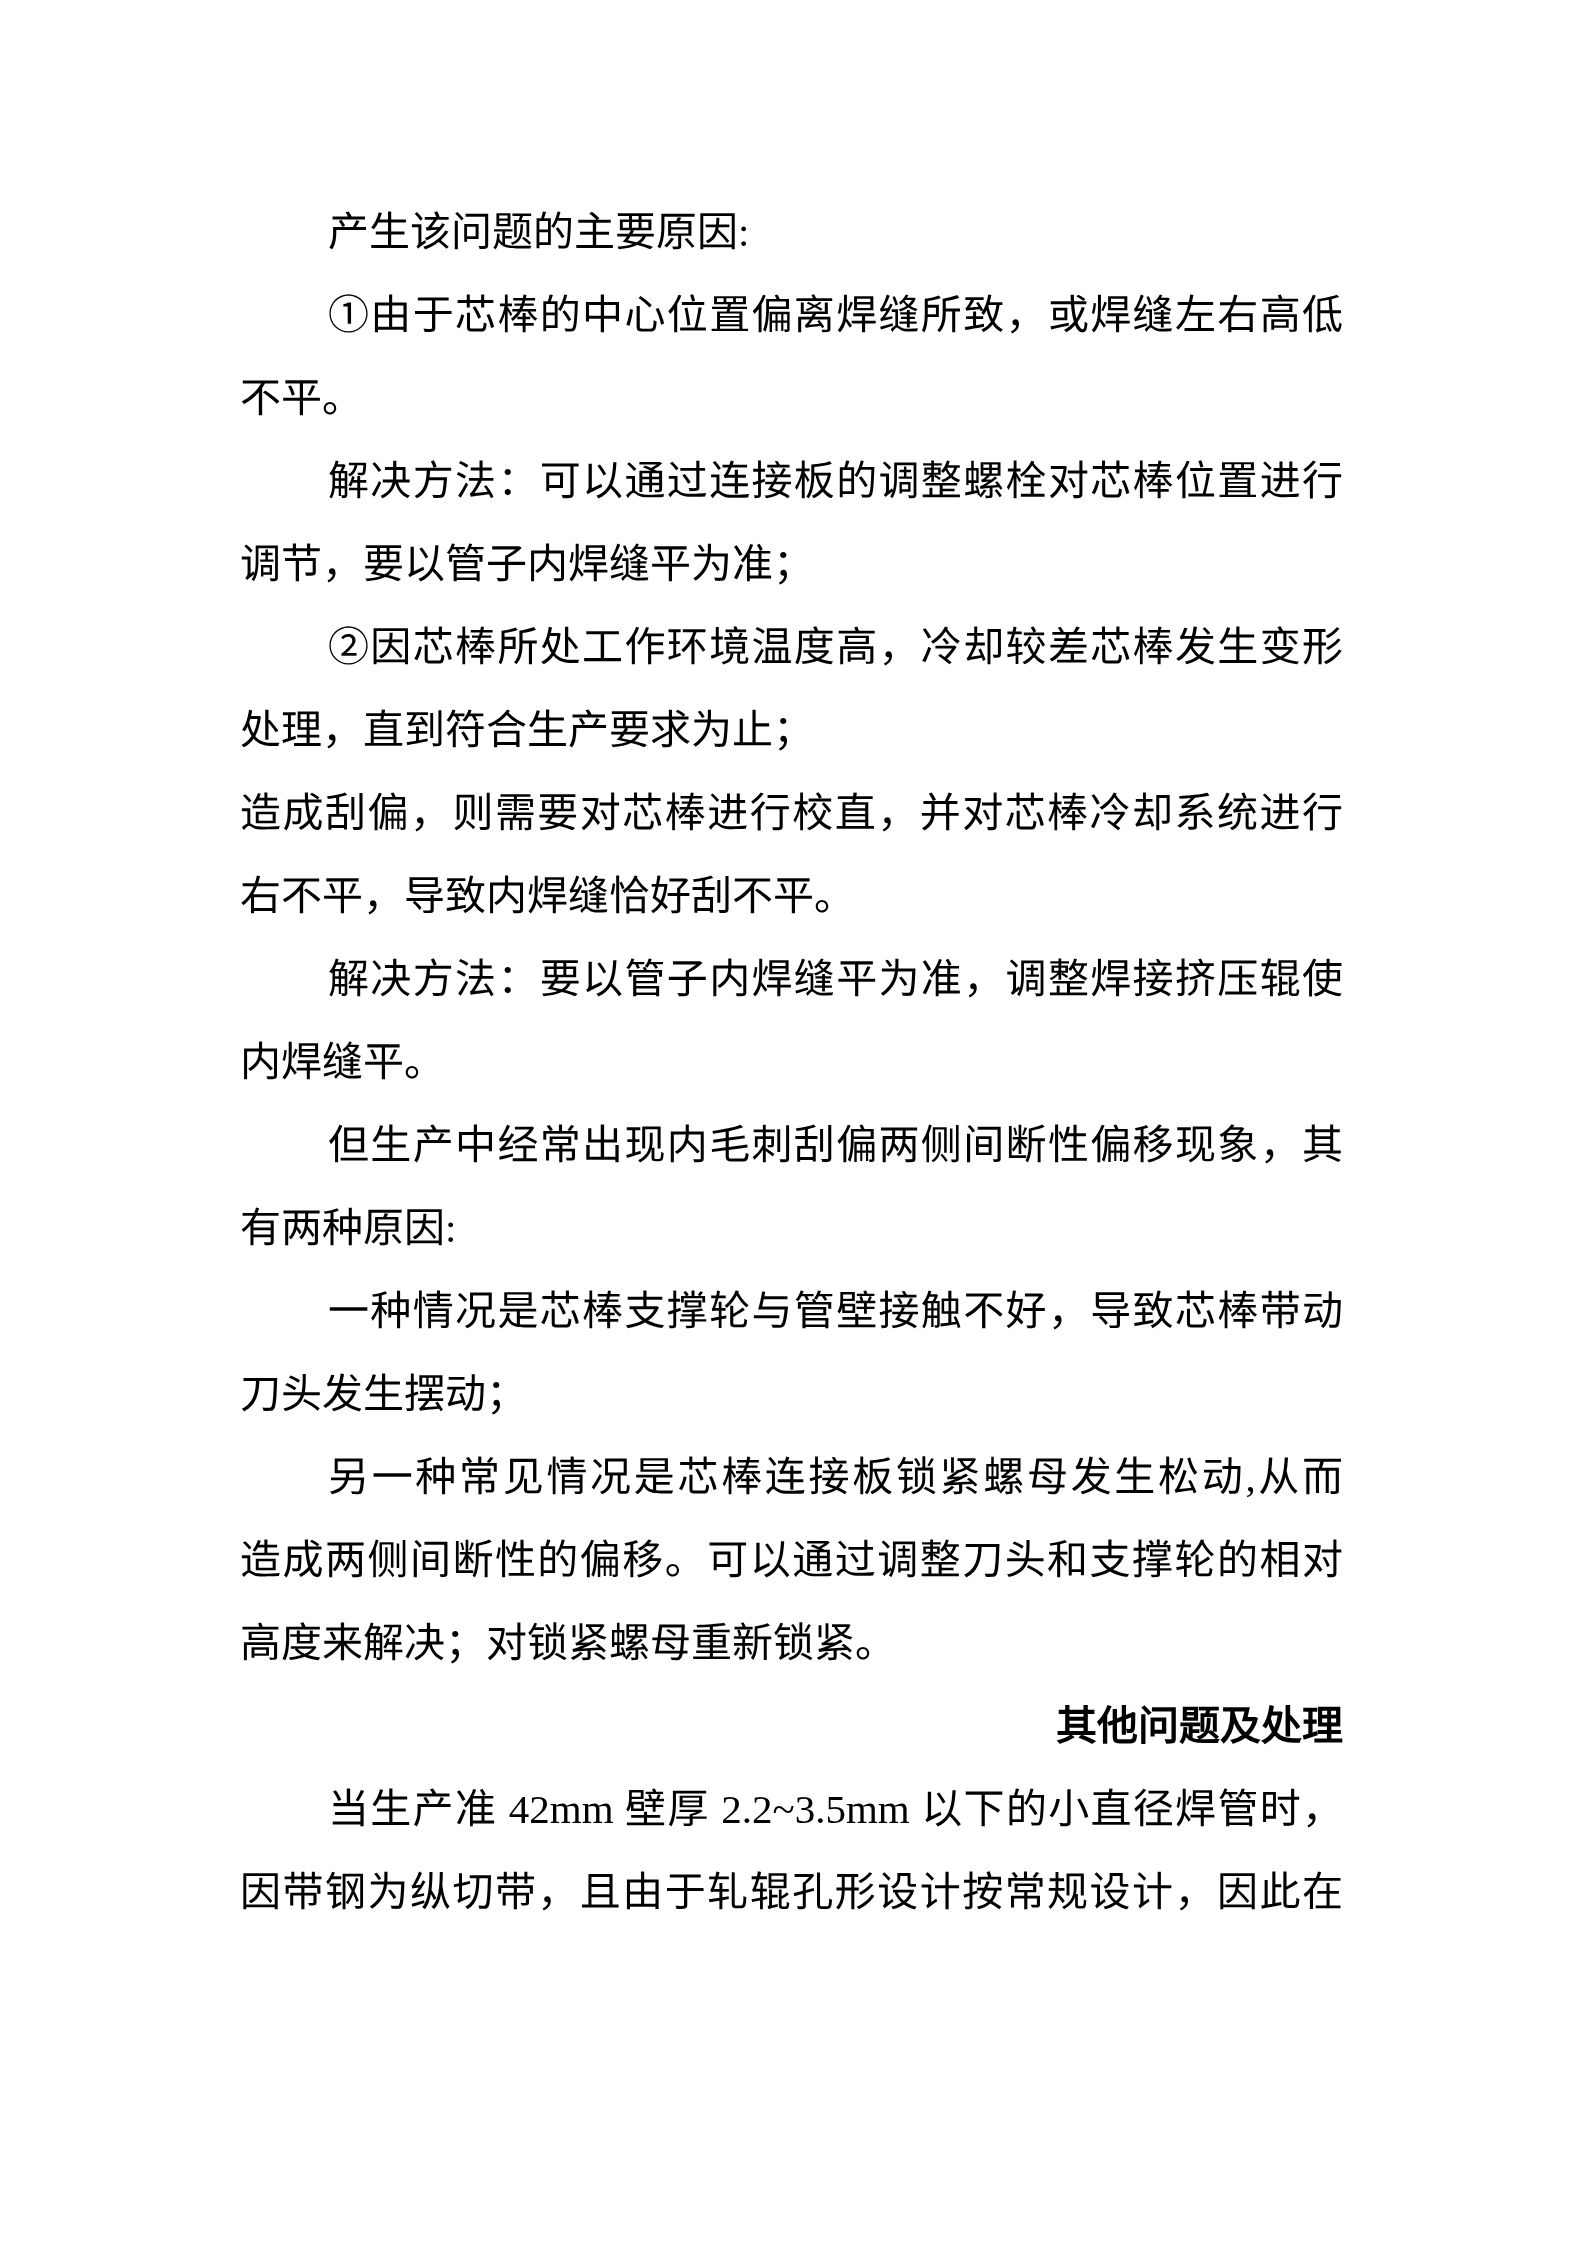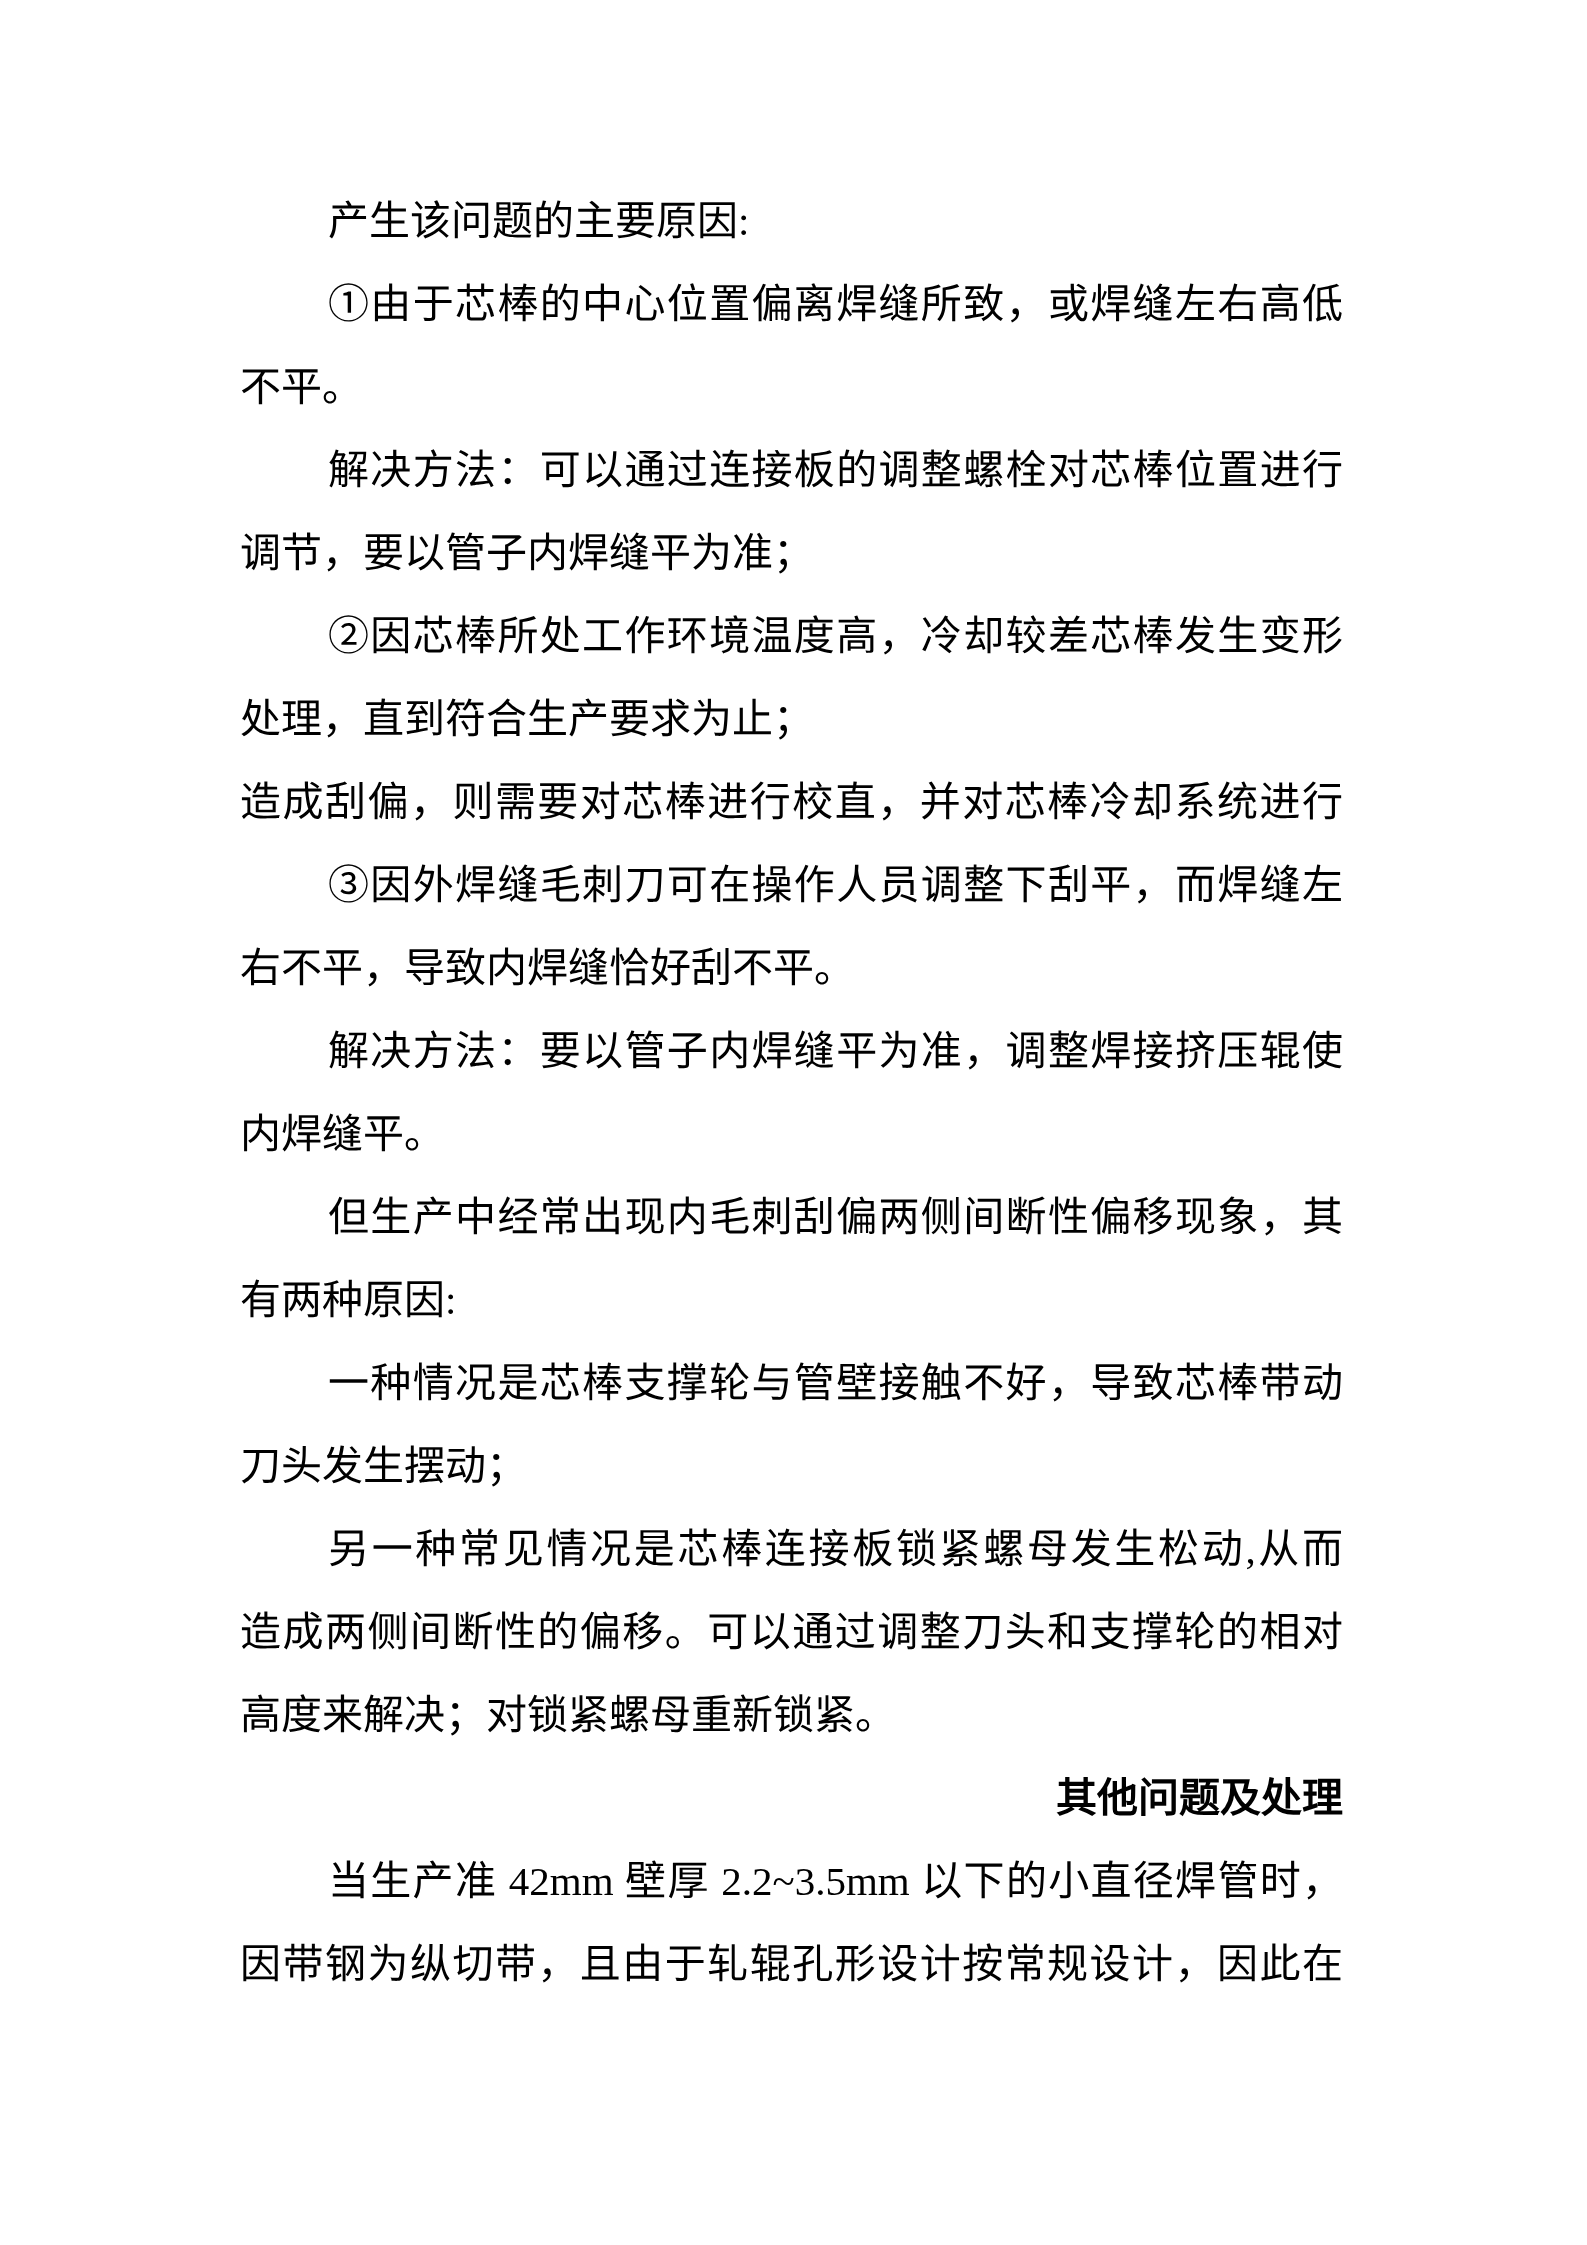--- a/index.html
+++ b/index.html
@@ -13,21 +13,21 @@
     width: 1587px;
     height: 2245px;
     background: #ffffff;
     overflow: hidden;
     font-family: "Liberation Serif", "DejaVu Serif", serif;
     color: #000000;
   }
   .text-block {
     position: absolute;
     left: 240px;
-    top: 180px;
+    top: 191px;
     width: 1103px;
     font-size: 41px;
     line-height: 83px;
     color: #000000;
   }
   .line {
     height: 83px;
     overflow: hidden;
     text-align: left;
   }
@@ -49,21 +49,20 @@
 <div class="page" style="background: rgb(255, 255, 255); color: rgb(0, 0, 0);">
   <div class="text-block">
       <div class="line indent">产生该问题的主要原因:</div>
       <div class="line indent full">①由于芯棒的中心位置偏离焊缝所致，或焊缝左右高低</div>
       <div class="line">不平。</div>
       <div class="line indent full">解决方法：可以通过连接板的调整螺栓对芯棒位置进行</div>
       <div class="line">调节，要以管子内焊缝平为准；</div>
       <div class="line indent full">②因芯棒所处工作环境温度高，冷却较差芯棒发生变形</div>
       <div class="line">处理，直到符合生产要求为止；</div>
       <div class="line full">造成刮偏，则需要对芯棒进行校直，并对芯棒冷却系统进行</div>
-      <div class="line indent full">③因外焊缝毛刺刀可在操作人员调整下刮平，而焊缝左</div>
       <div class="line">右不平，导致内焊缝恰好刮不平。</div>
       <div class="line indent full">解决方法：要以管子内焊缝平为准，调整焊接挤压辊使</div>
       <div class="line">内焊缝平。</div>
       <div class="line indent full">但生产中经常出现内毛刺刮偏两侧间断性偏移现象，其</div>
       <div class="line">有两种原因:</div>
       <div class="line indent full">一种情况是芯棒支撑轮与管壁接触不好，导致芯棒带动</div>
       <div class="line">刀头发生摆动；</div>
       <div class="line indent full">另一种常见情况是芯棒连接板锁紧螺母发生松动,从而</div>
       <div class="line full">造成两侧间断性的偏移。可以通过调整刀头和支撑轮的相对</div>
       <div class="line">高度来解决；对锁紧螺母重新锁紧。</div>

